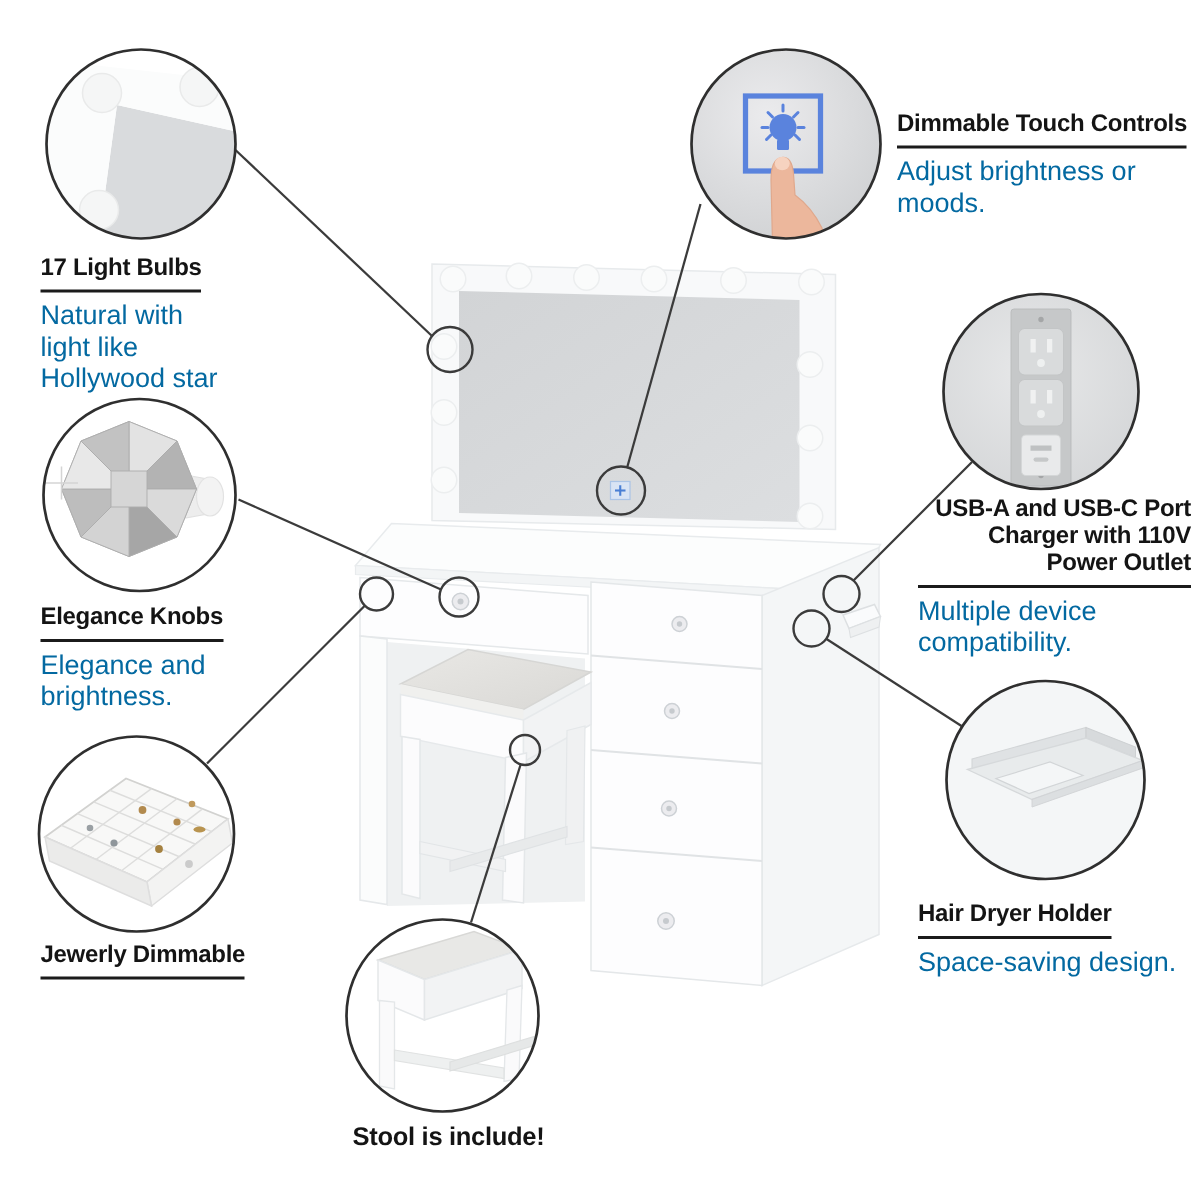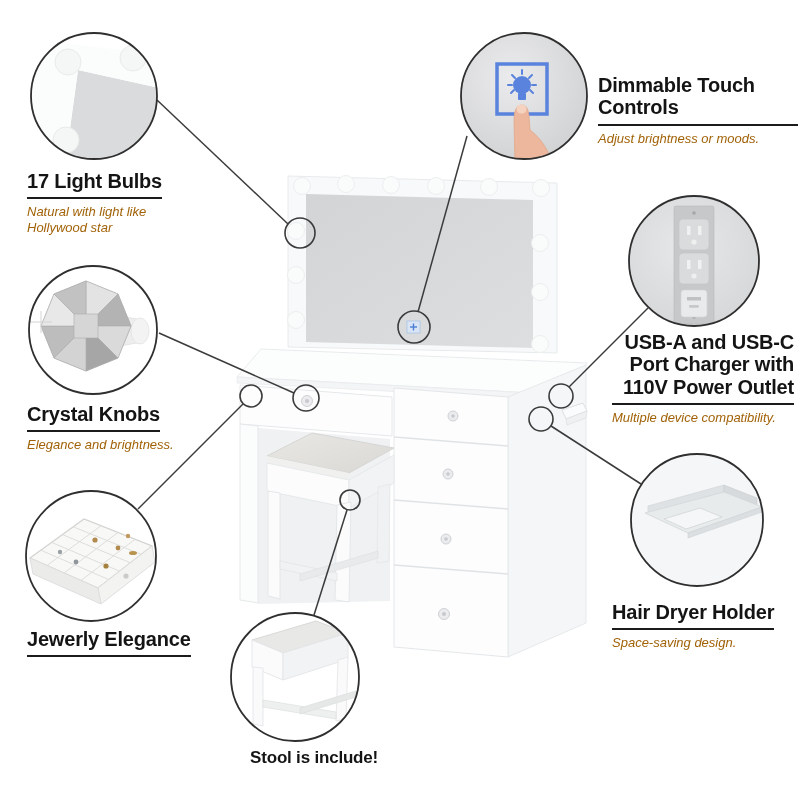--- a/index.html
+++ b/index.html
@@ -1,25 +1,25 @@
 <!DOCTYPE html>
 <html><head>
 <meta charset="utf-8">
 <style>
   html,body{margin:0;padding:0;background:#ffffff;}
   body{width:800px;height:800px;position:relative;overflow:hidden;
        font-family:"Liberation Sans", sans-serif;-webkit-font-smoothing:antialiased;}
   .stage{position:absolute;inset:0;}
   svg{position:absolute;left:0;top:0;}
   .callout{position:absolute;color:#1c1c1c;}
-  .callout .title{display:inline-block;font-weight:bold;font-size:20px;line-height:1.12;
+  .callout .title{display:inline-block;font-weight:bold;font-size:16px;line-height:1.12;
                   letter-spacing:-0.2px;color:#141414;border-bottom:2px solid #1b1b1b;
                   padding-bottom:5px;}
-  .callout .desc{margin:5px 0 0 0;font-size:13px;line-height:1.18;color:#a16207;font-style:italic;}
-  .callout.center{text-align:right;}
+  .callout .desc{margin:5px 0 0 0;font-size:18px;line-height:1.18;color:#0369a1;}
+  .callout.center{text-align:center;}
   .callout .title.no-line{border-bottom:none;padding-bottom:0;font-size:17px;}
 </style>
 </head>
 <body>
 
 <div class="stage">
 
 <svg width="800" height="800" viewBox="0 0 800 800">
   <defs>
     <linearGradient id="glassGrad" x1="0" y1="0" x2="1" y2="1">
@@ -304,26 +304,26 @@
   <span class="title">17 Light Bulbs</span>
   <p class="desc" style="width:128px;">Natural with light like Hollywood star</p>
 </div>
 
 <div class="callout" style="left:598px; top:74px; width:200px;">
   <span class="title">Dimmable Touch Controls</span>
   <p class="desc">Adjust brightness or moods.</p>
 </div>
 
 <div class="callout" style="left:27px; top:403px; width:160px;">
-  <span class="title">Crystal Knobs</span>
+  <span class="title">Elegance Knobs</span>
   <p class="desc">Elegance and brightness.</p>
 </div>
 
 <div class="callout" style="left:27px; top:628px; width:180px;">
-  <span class="title">Jewerly Elegance</span>
+  <span class="title">Jewerly Dimmable</span>
 </div>
 
 <div class="callout" style="left:612px; top:331px; width:190px;">
   <span class="title" style="width:182px;text-align:right;">USB-A and USB-C Port Charger with 110V Power Outlet</span>
   <p class="desc">Multiple device compatibility.</p>
 </div>
 
 <div class="callout" style="left:612px; top:601px; width:190px;">
   <span class="title">Hair Dryer Holder</span>
   <p class="desc">Space-saving design.</p>

